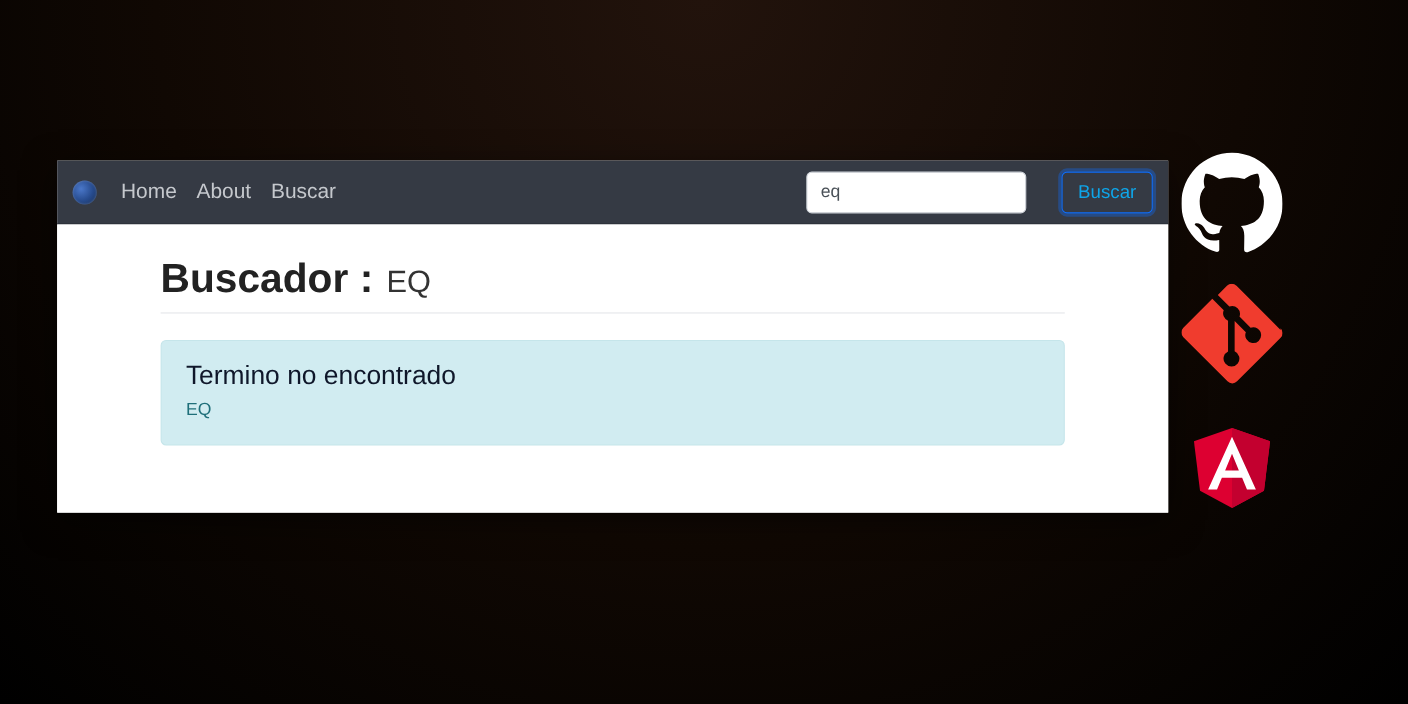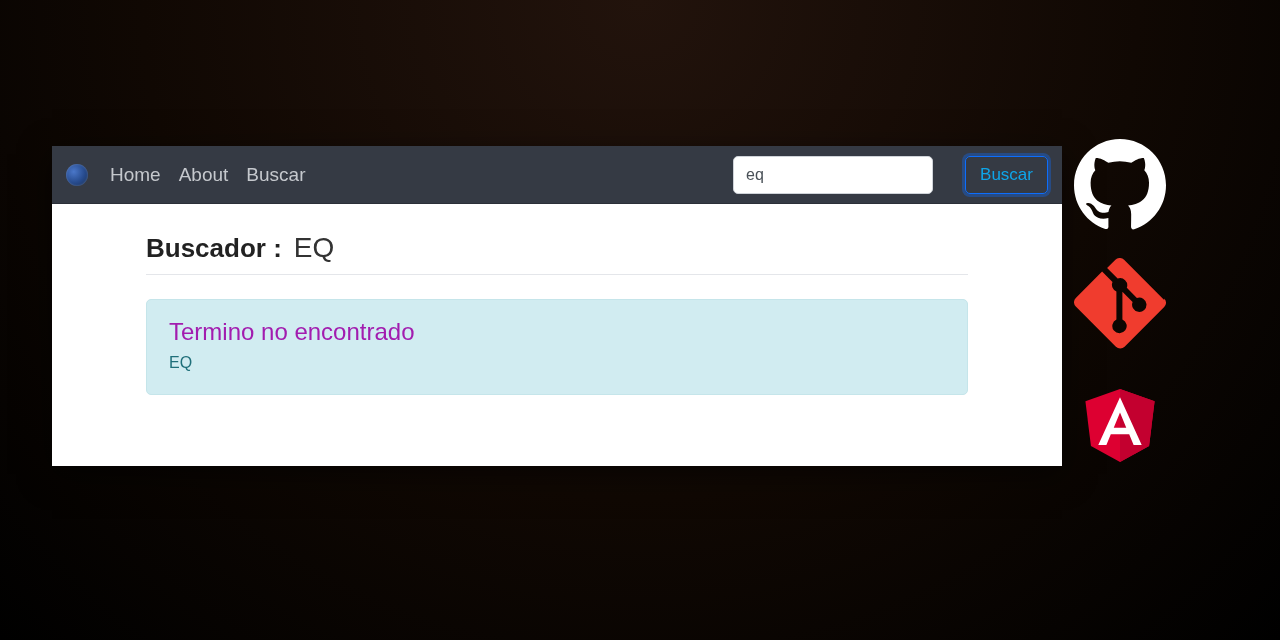--- a/index.html
+++ b/index.html
@@ -76,38 +76,38 @@
   }
   .page-heading {
     display: flex;
     align-items: baseline;
     gap: 12px;
     border-bottom: 1px solid #e4e6ea;
     padding-bottom: 10px;
     margin-bottom: 24px;
   }
   .page-heading .title {
-    font-size: 26px;
+    font-size: 37px;
     font-weight: 700;
     color: #222222;
   }
   .page-heading .term {
     font-size: 28px;
     font-weight: 400;
     color: #333333;
   }
 
   .alert {
     background: #d1ecf1;
     border: 1px solid #c5e5ea;
     border-radius: 5px;
     padding: 18px 22px 22px 22px;
   }
   .alert-title {
-    color: #a21caf;
+    color: #0f172a;
     font-size: 24px;
     font-weight: 500;
     margin-bottom: 8px;
   }
   .alert-term {
     color: #1f6f7a;
     font-size: 16px;
   }
 
   .tech-stack {

